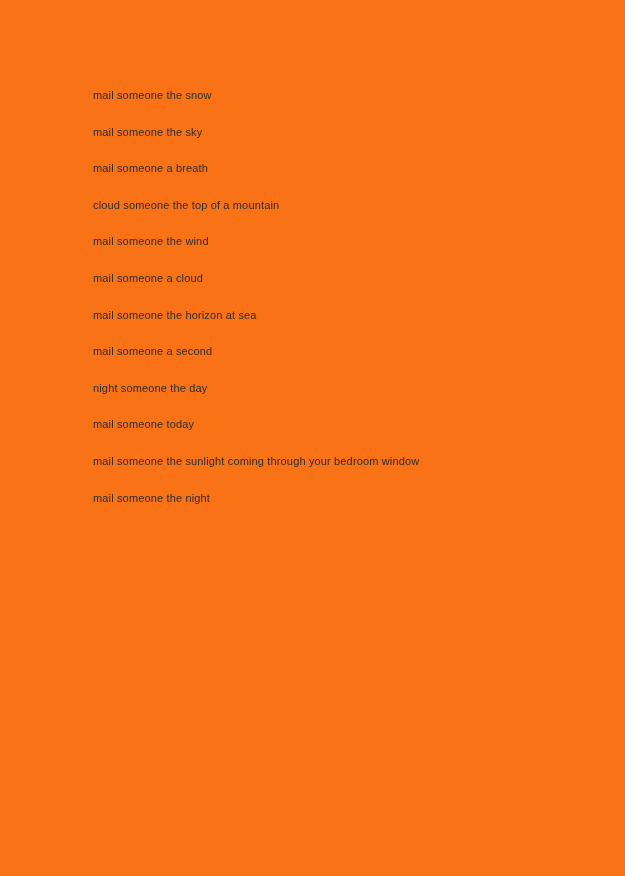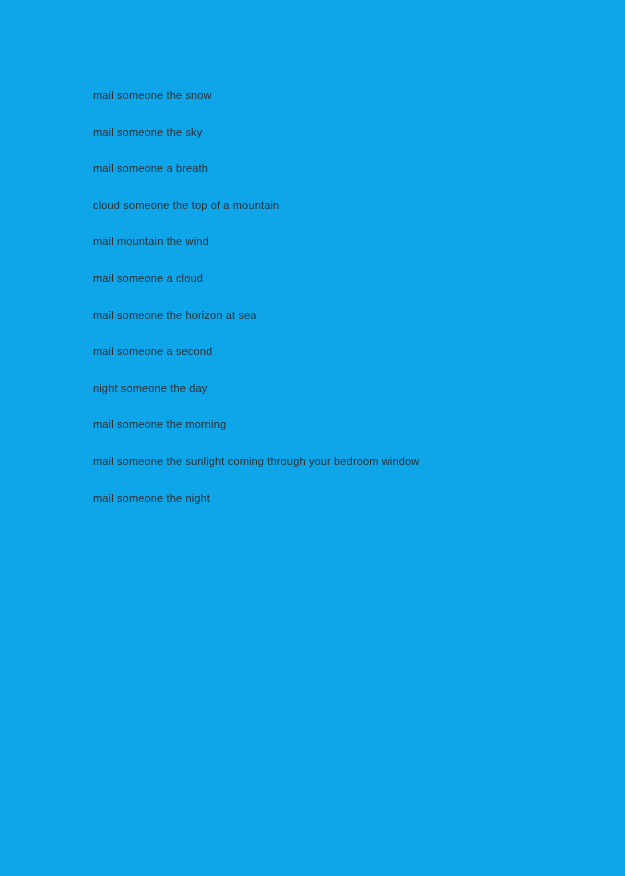--- a/index.html
+++ b/index.html
@@ -14,21 +14,21 @@
   }
   
   .paper {
     position: relative;
     width: 625px;
     height: 876px;
     background:
       radial-gradient(ellipse 70% 55% at 54% 52%, rgba(255,255,255,0.38), rgba(255,255,255,0) 75%),
       linear-gradient(128deg, #e2e1df 0%, #eceBe9 14%, #edece9 55%, #eaе9e6 100%),
       #ebeae8;
-    background-color: #0ea5e9;
+    background-color: #f97316;
   }
   .instructions {
     position: absolute;
     left: 93px;
     top: 77px;
   }
   .line {
     height: 36.6px;
     line-height: 36.6px;
     font-size: 11px;
@@ -39,22 +39,22 @@
 </style>
 </head>
 <body>
 
 <div class="paper">
   <div class="instructions">
     <div class="line">mail someone the snow</div>
     <div class="line">mail someone the sky</div>
     <div class="line">mail someone a breath</div>
     <div class="line">cloud someone the top of a mountain</div>
-    <div class="line">mail mountain the wind</div>
+    <div class="line">mail someone the wind</div>
     <div class="line">mail someone a cloud</div>
     <div class="line">mail someone the horizon at sea</div>
     <div class="line">mail someone a second</div>
     <div class="line">night someone the day</div>
-    <div class="line">mail someone the morning</div>
+    <div class="line">mail someone today</div>
     <div class="line">mail someone the sunlight coming through your bedroom window</div>
     <div class="line">mail someone the night</div>
   </div>
 </div>
 
 </body></html>

